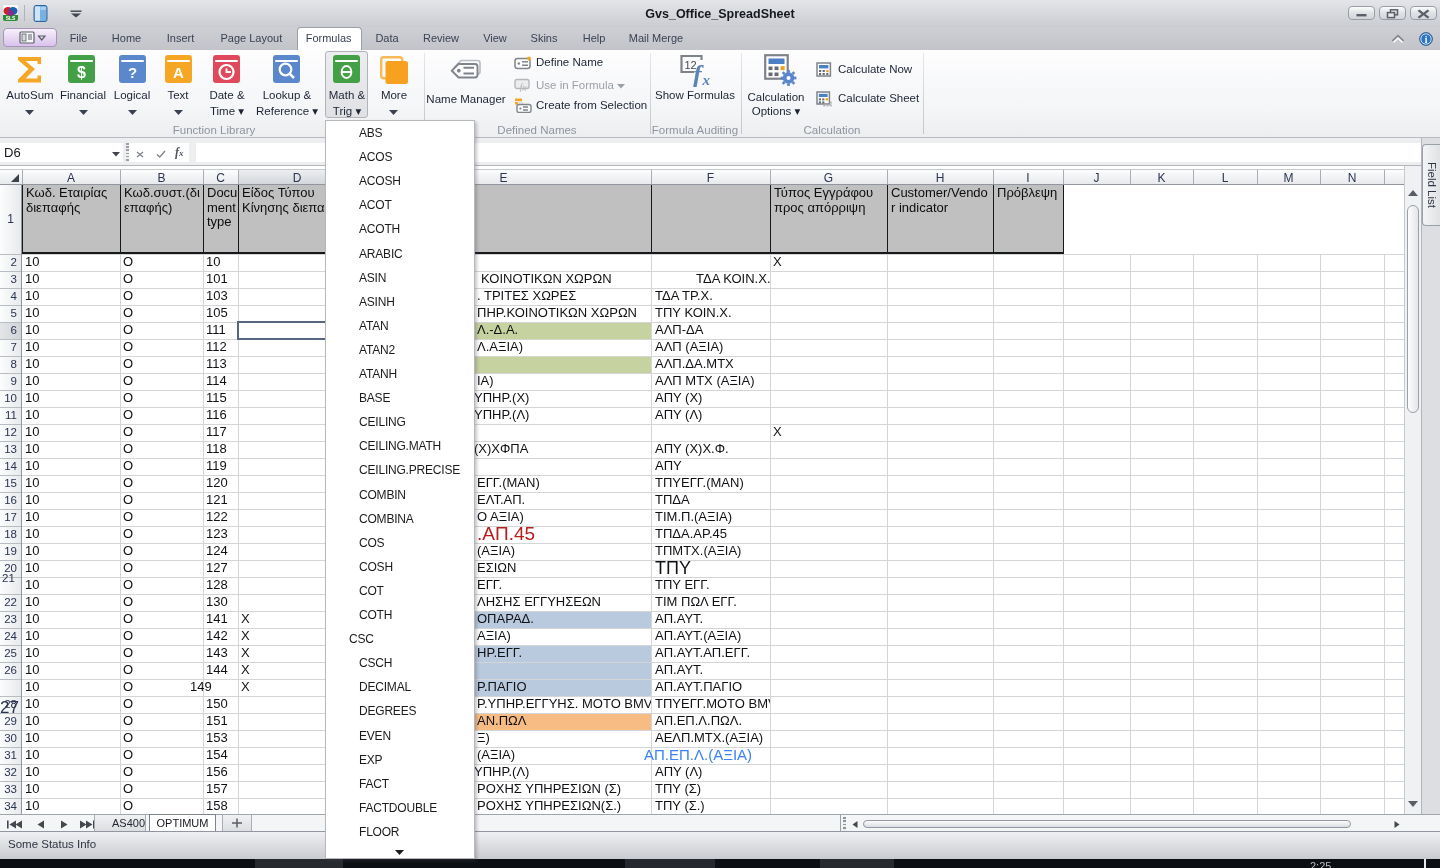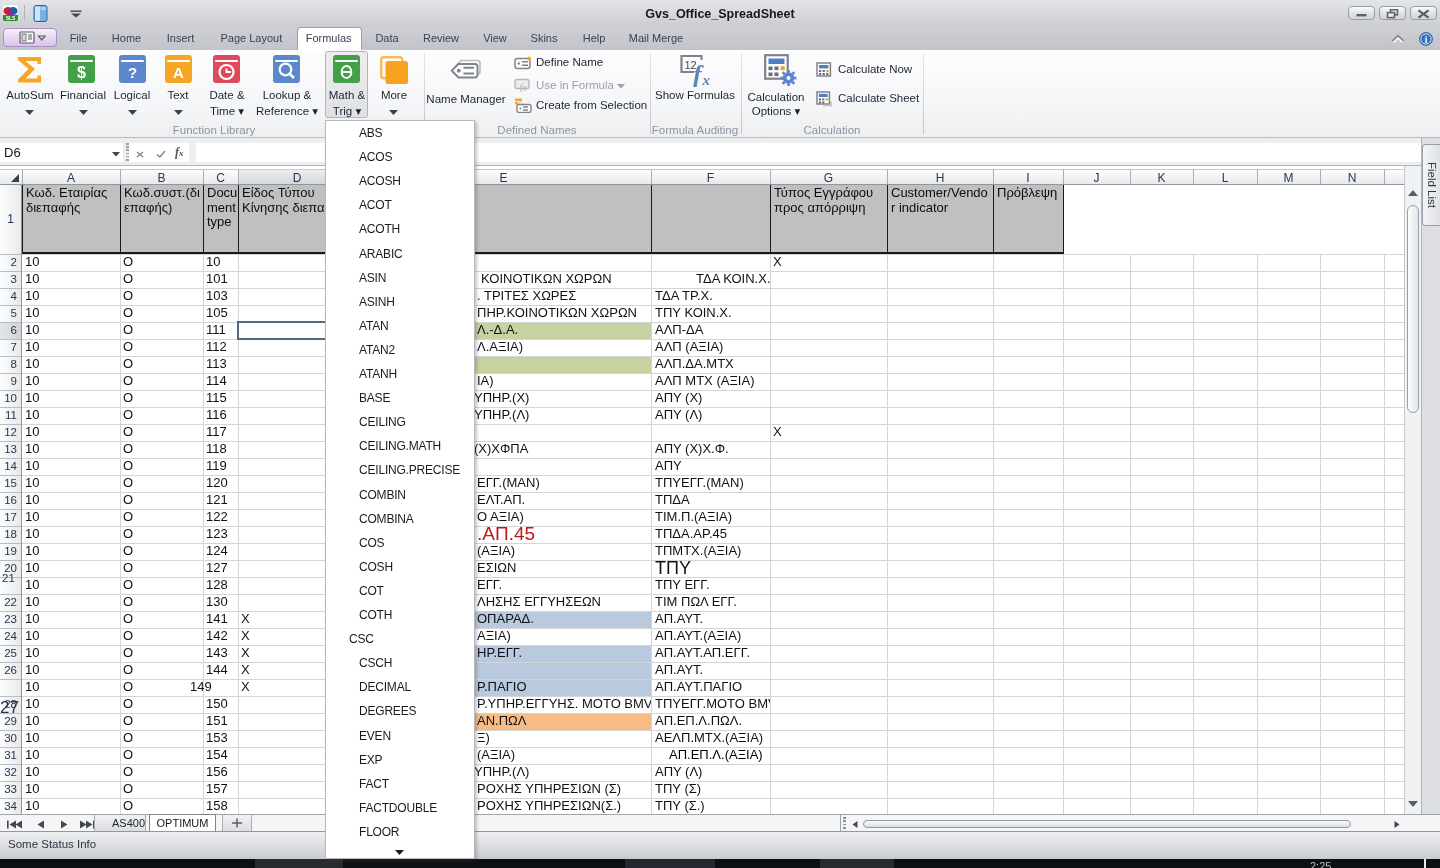--- a/index.html
+++ b/index.html
@@ -656,21 +656,21 @@
 <div class="ab" style="left:655px;top:576.5px;height:17px;line-height:16.4px;font-size:13px;color:#101114;">ΤΠΥ ΕΓΓ.</div>
 <div class="ab" style="left:655px;top:593.5px;height:17px;line-height:16.4px;font-size:13px;color:#101114;">ΤΙΜ ΠΩΛ ΕΓΓ.</div>
 <div class="ab" style="left:655px;top:610.5px;height:17px;line-height:16.4px;font-size:13px;color:#101114;">ΑΠ.ΑΥΤ.</div>
 <div class="ab" style="left:655px;top:627.5px;height:17px;line-height:16.4px;font-size:13px;color:#101114;">ΑΠ.ΑΥΤ.(ΑΞΙΑ)</div>
 <div class="ab" style="left:655px;top:644.5px;height:17px;line-height:16.4px;font-size:13px;color:#101114;">ΑΠ.ΑΥΤ.ΑΠ.ΕΓΓ.</div>
 <div class="ab" style="left:655px;top:661.5px;height:17px;line-height:16.4px;font-size:13px;color:#101114;">ΑΠ.ΑΥΤ.</div>
 <div class="ab" style="left:655px;top:678.5px;height:17px;line-height:16.4px;font-size:13px;color:#101114;">ΑΠ.ΑΥΤ.ΠΑΓΙΟ</div>
 <div class="ab" style="left:655px;top:695.5px;height:17px;line-height:16.4px;font-size:13px;color:#101114;width:115px;overflow:hidden;white-space:nowrap;">ΤΠΥΕΓΓ.ΜΟΤΟ BMV</div>
 <div class="ab" style="left:655px;top:712.5px;height:17px;line-height:16.4px;font-size:13px;color:#101114;">ΑΠ.ΕΠ.Λ.ΠΩΛ.</div>
 <div class="ab" style="left:655px;top:729.5px;height:17px;line-height:16.4px;font-size:13px;color:#101114;">ΑΕΛΠ.ΜΤΧ.(ΑΞΙΑ)</div>
-<div class="ab" style="left:669px;top:746.5px;height:17px;line-height:16.4px;font-size:13px;color:#000000;">ΑΠ.ΕΠ.Λ.(ΑΞΙΑ)</div>
+<div class="ab" style="left:644px;top:746.5px;height:17px;line-height:16.4px;font-size:15px;color:#3b82f6;">ΑΠ.ΕΠ.Λ.(ΑΞΙΑ)</div>
 <div class="ab" style="left:655px;top:763.5px;height:17px;line-height:16.4px;font-size:13px;color:#101114;">ΑΠΥ (Λ)</div>
 <div class="ab" style="left:655px;top:780.5px;height:17px;line-height:16.4px;font-size:13px;color:#101114;">ΤΠΥ (Σ)</div>
 <div class="ab" style="left:655px;top:797.5px;height:17px;line-height:16.4px;font-size:13px;color:#101114;">ΤΠΥ (Σ.)</div>
 
 <div class="ab" style="left:1404px;top:166px;width:17px;height:648px;background:#f0f1f3;border-left:1px solid #c6c9cd;"></div>
 <div class="ab" style="left:1408px;top:190px;">
     <svg width="10" height="7">
       <polygon points="5,0 10,6 0,6" fill="#595e66"></polygon>
     </svg>
   </div>

